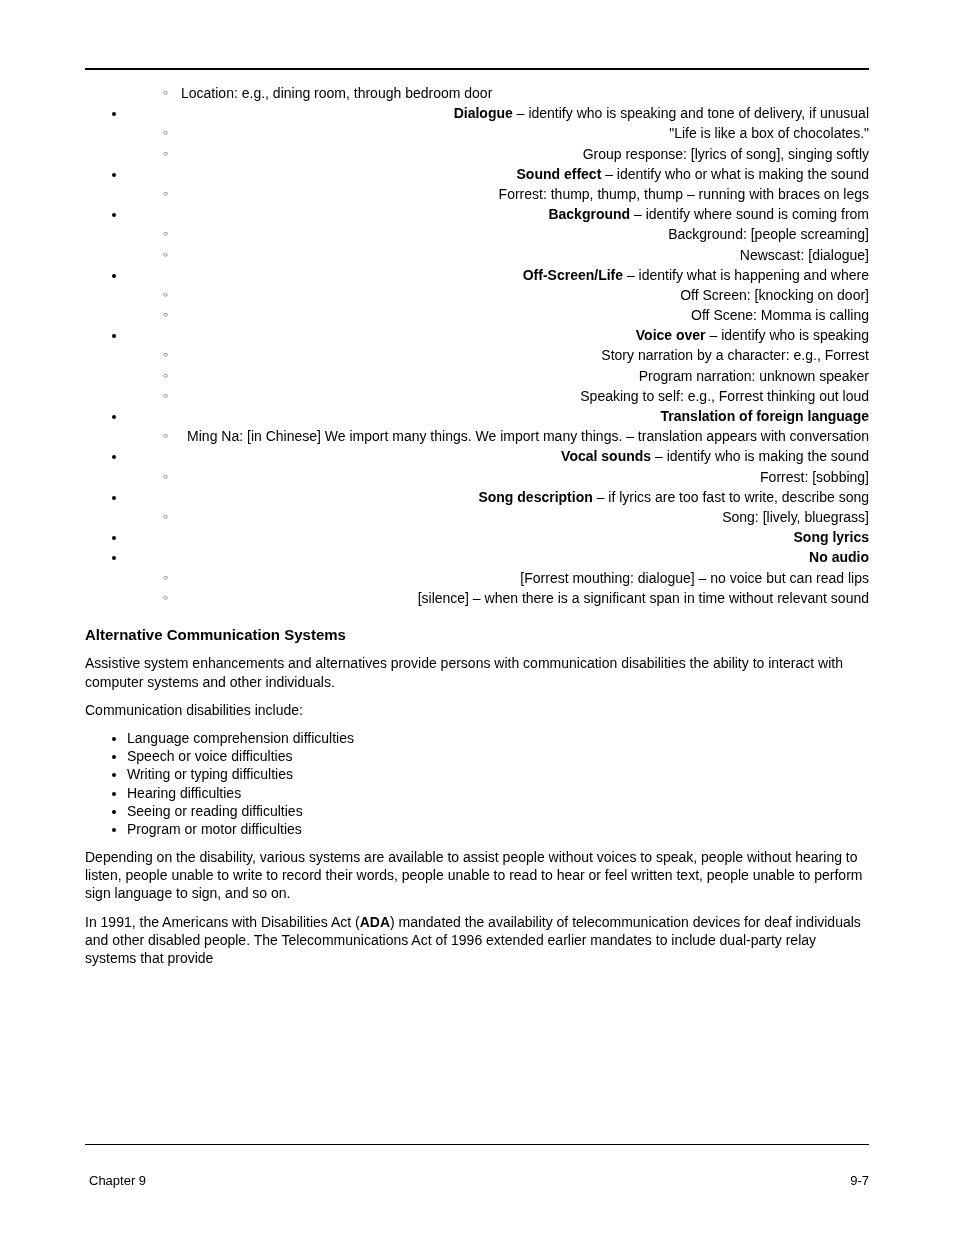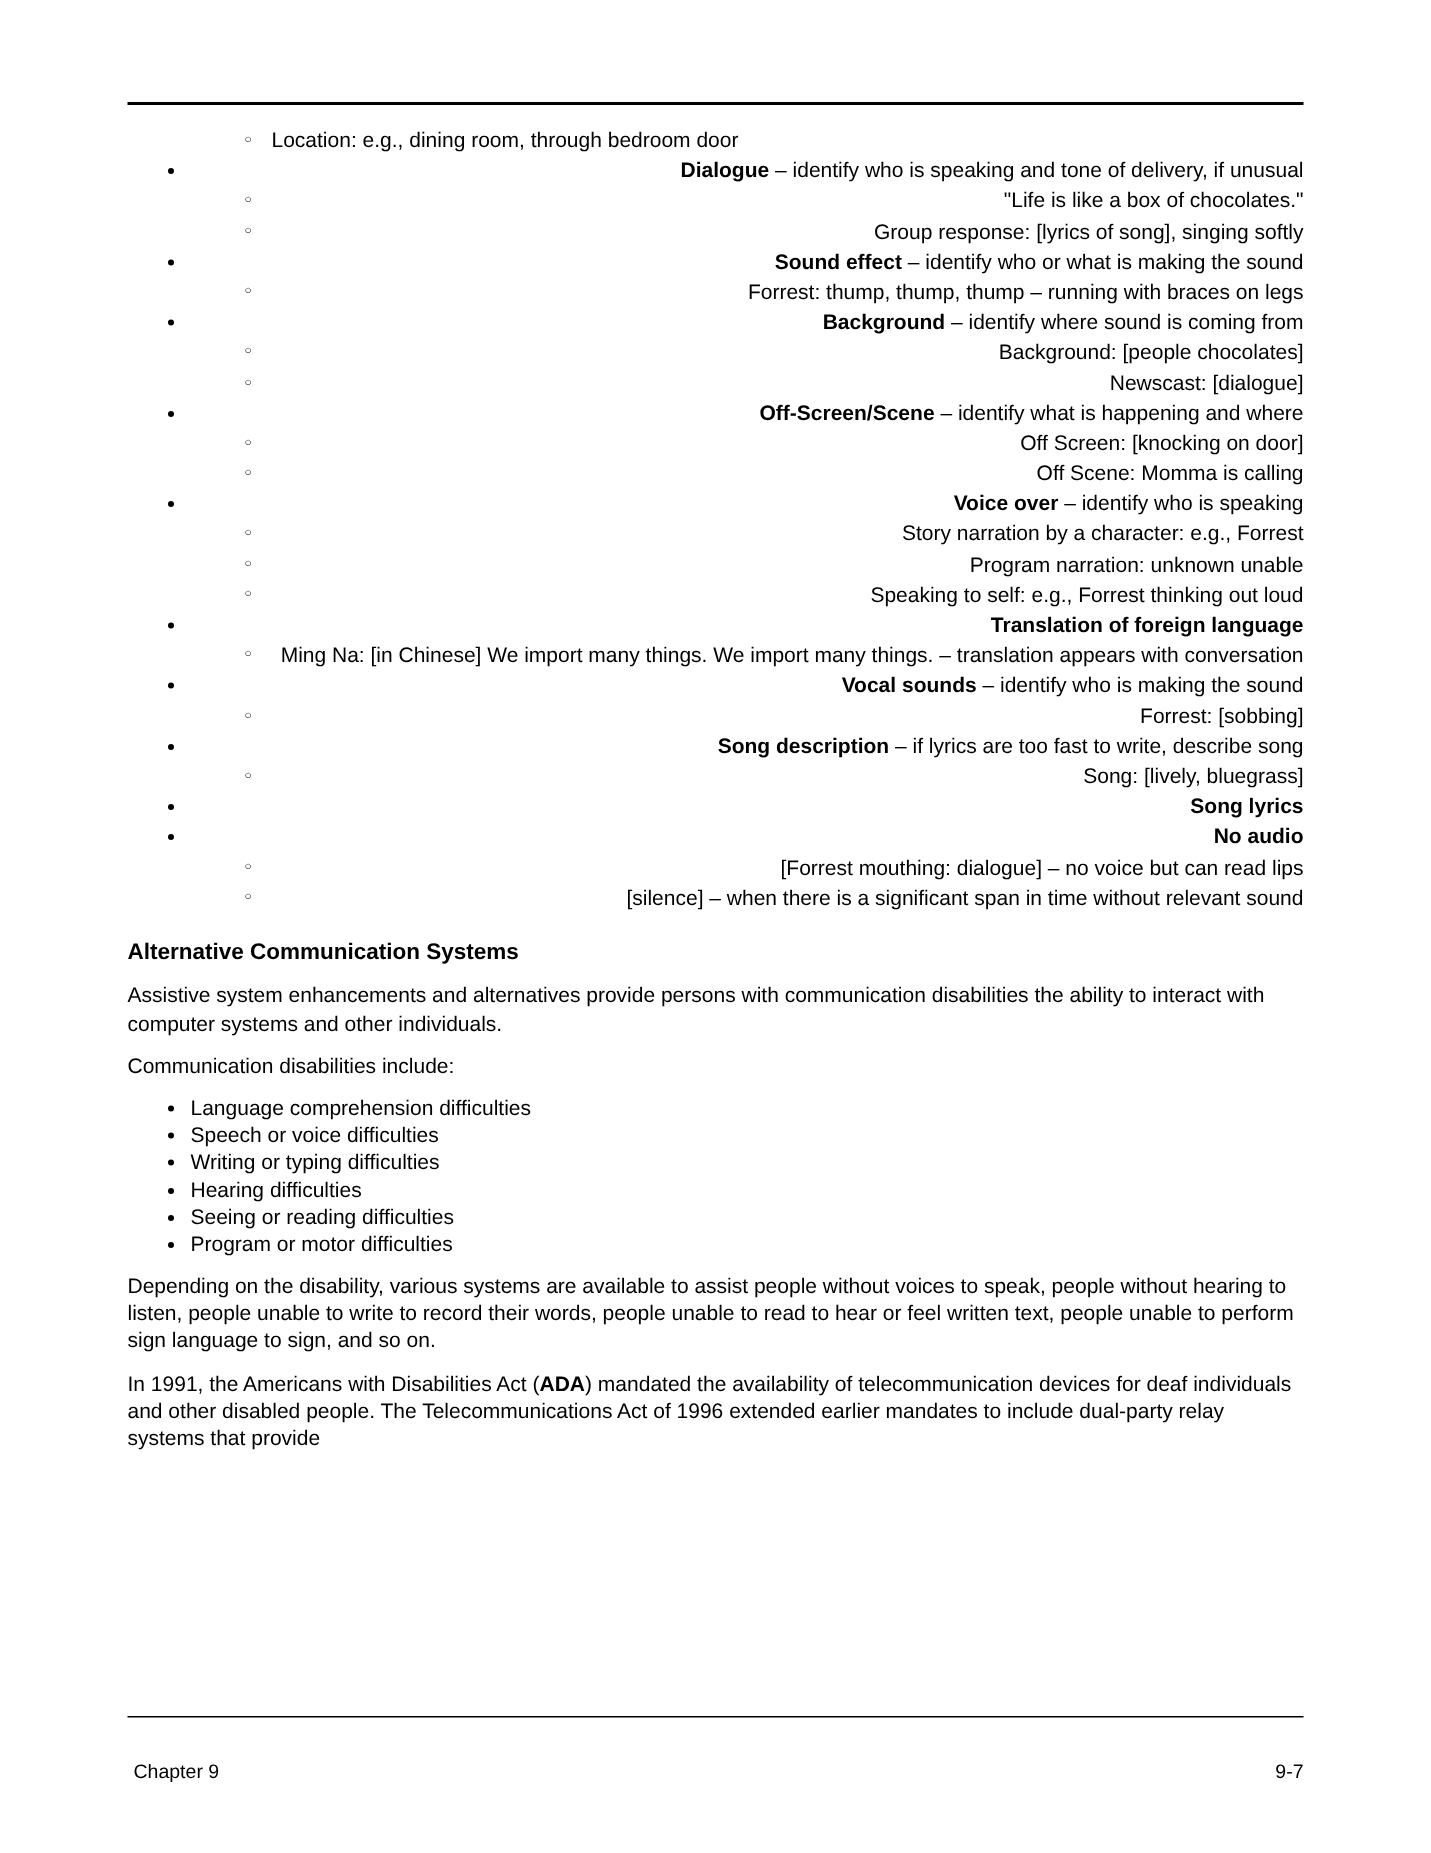--- a/index.html
+++ b/index.html
@@ -125,30 +125,30 @@
     <ul class="top">
 
     <li><b>Dialogue</b><span> – identify who is speaking and tone of delivery, if unusual</span><ul class="sub">
             <li>"Life is like a box of chocolates."</li>
             <li>Group response: [lyrics of song], singing softly</li>
           </ul></li>
         <li><b>Sound effect</b><span> – identify who or what is making the sound</span><ul class="sub">
             <li>Forrest: thump, thump, thump – running with braces on legs</li>
           </ul></li>
         <li><b>Background</b><span> – identify where sound is coming from</span><ul class="sub">
-            <li>Background: [people chocolates]</li>
+            <li>Background: [people screaming]</li>
             <li>Newscast: [dialogue]</li>
           </ul></li>
-        <li><b>Off-Screen/Scene</b><span> – identify what is happening and where</span><ul class="sub">
+        <li><b>Off-Screen/Life</b><span> – identify what is happening and where</span><ul class="sub">
             <li>Off Screen: [knocking on door]</li>
             <li>Off Scene: Momma is calling</li>
           </ul></li>
         <li><b>Voice over</b><span> – identify who is speaking</span><ul class="sub">
             <li>Story narration by a character: e.g., Forrest</li>
-            <li>Program narration: unknown unable</li>
+            <li>Program narration: unknown speaker</li>
             <li>Speaking to self: e.g., Forrest thinking out loud</li>
           </ul></li>
         <li><b>Translation of foreign language</b><ul class="sub">
             <li>Ming Na: [in Chinese] We import many things. We import many things. – translation appears with conversation</li>
           </ul></li>
         <li><b>Vocal sounds</b><span> – identify who is making the sound</span><ul class="sub">
             <li>Forrest: [sobbing]</li>
           </ul></li>
         <li><b>Song description</b><span> – if lyrics are too fast to write, describe song</span><ul class="sub">
             <li>Song: [lively, bluegrass]</li>

